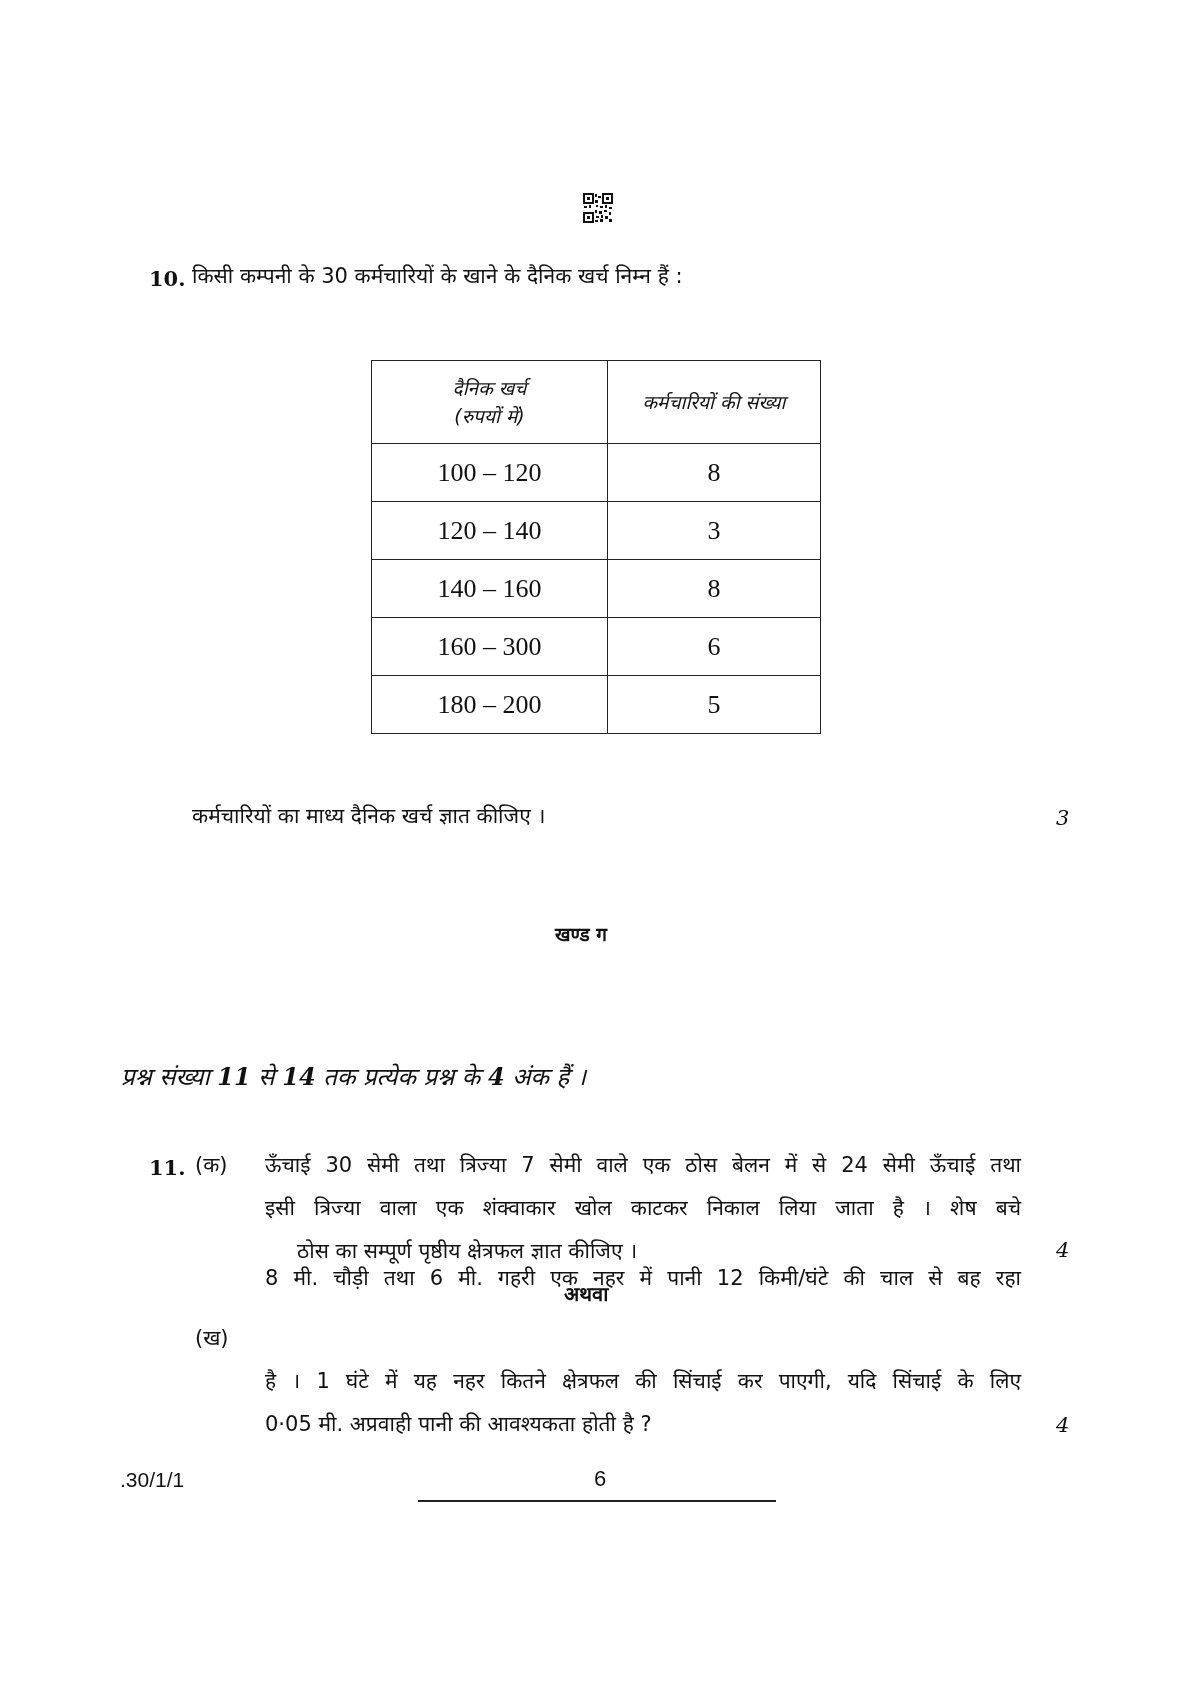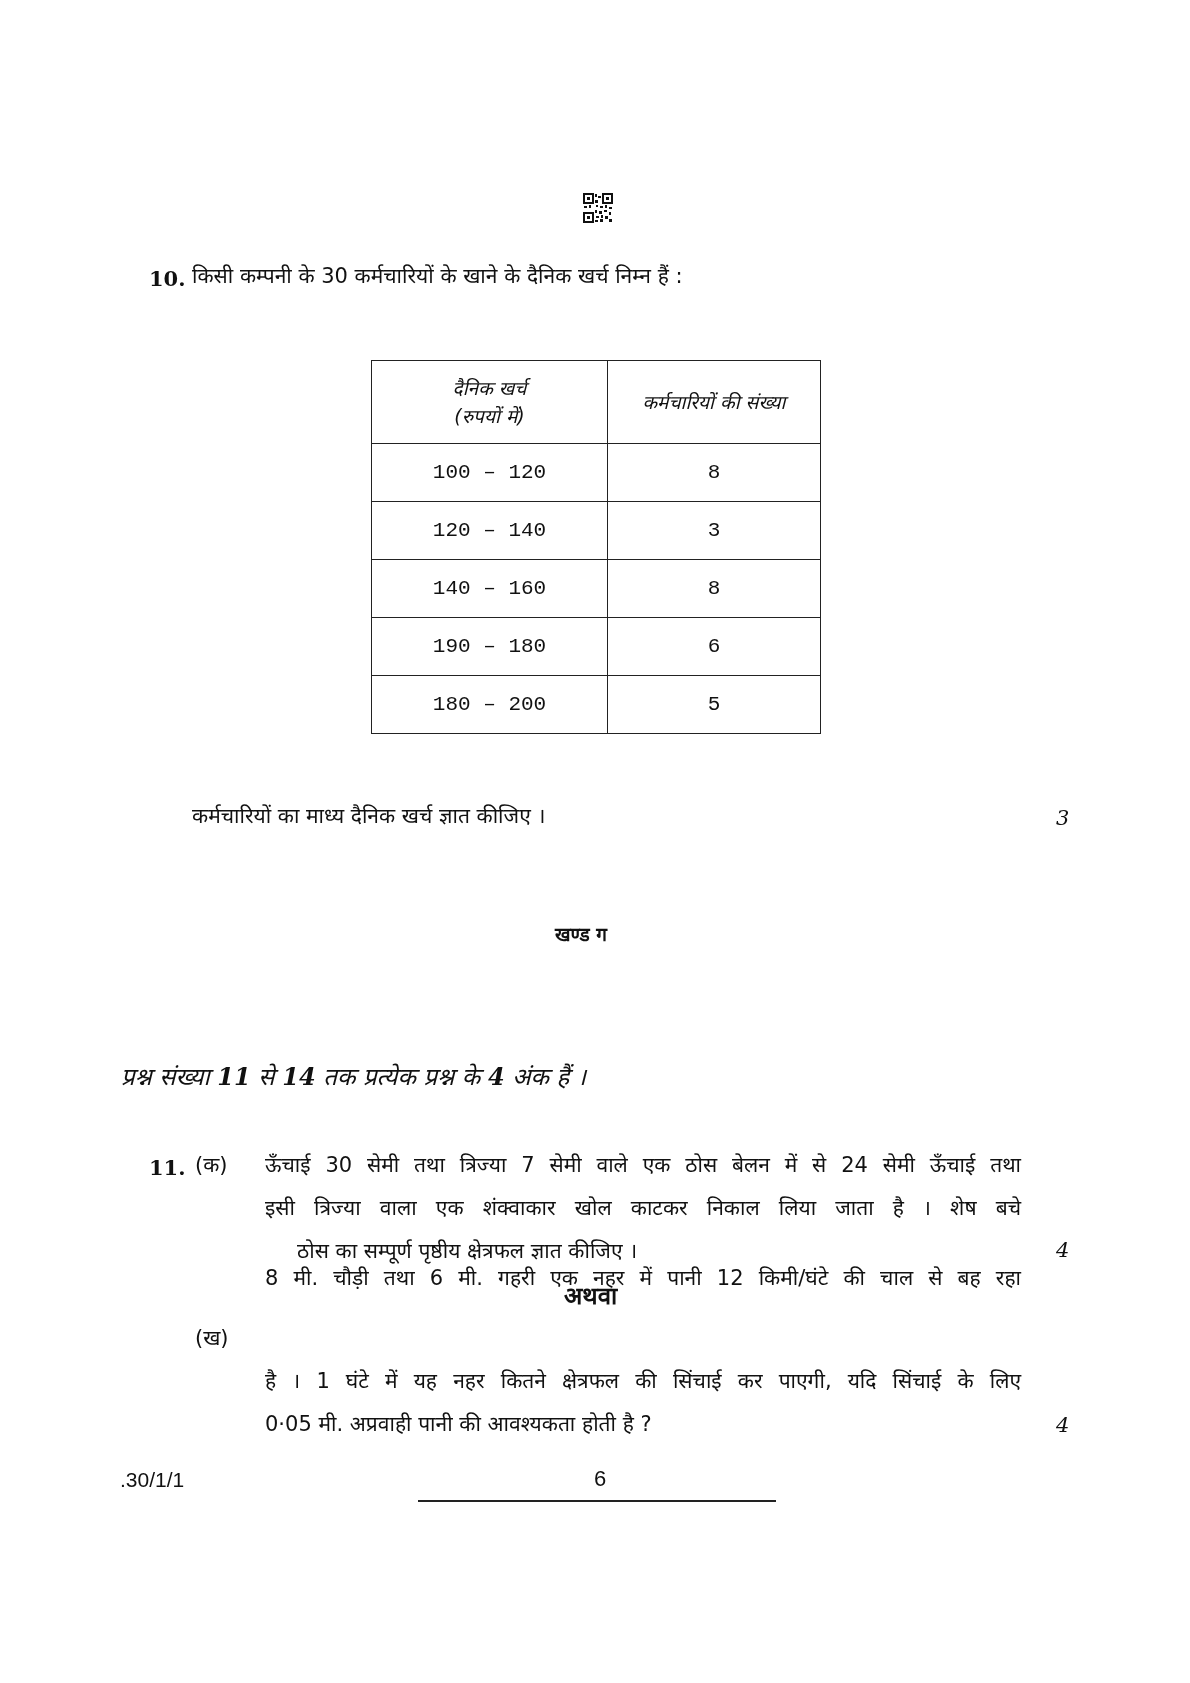--- a/index.html
+++ b/index.html
@@ -66,22 +66,22 @@
     }
     .data-table th {
       height: 82px;
       font-family: "DejaVu Sans", sans-serif;
       font-style: italic;
       font-size: 19px;
       line-height: 1.5;
     }
     .data-table td {
       height: 57px;
-      font-family: Liberation Mono, monospace;
-      font-size: 21px;
+      font-family: Liberation Serif, serif;
+      font-size: 26px;
     }
     .col1 { width: 236px; }
     .col2 { width: 213px; }
 
     .section-title {
       font-family: "DejaVu Sans", sans-serif;
       font-weight: bold;
       font-size: 19px;
       line-height: 1;
     }
@@ -92,21 +92,21 @@
       line-height: 1;
       white-space: nowrap;
     }
     .instruction b {
       font-family: "DejaVu Serif", serif;
       font-weight: bold;
     }
     .or-label {
       font-family: "DejaVu Sans", sans-serif;
       font-weight: bold;
-      font-size: 24px;
+      font-size: 20px;
       line-height: 1;
     }
     .sub-label {
       font-family: "DejaVu Sans", sans-serif;
       font-size: 21px;
       line-height: 1;
     }
 
     .footer-code {
       font-family: "Liberation Sans", sans-serif;
@@ -180,21 +180,21 @@
   </tr>
   <tr>
     <td>120 – 140</td>
     <td>3</td>
   </tr>
   <tr>
     <td>140 – 160</td>
     <td>8</td>
   </tr>
   <tr>
-    <td>190 – 180</td>
+    <td>160 – 300</td>
     <td>6</td>
   </tr>
   <tr>
     <td>180 – 200</td>
     <td>5</td>
   </tr>
 </tbody>
   </table>
 
 <div class="abs hindi" style="left:192px; top:806px;">कर्मचारियों का माध्य दैनिक खर्च ज्ञात कीजिए ।</div>

